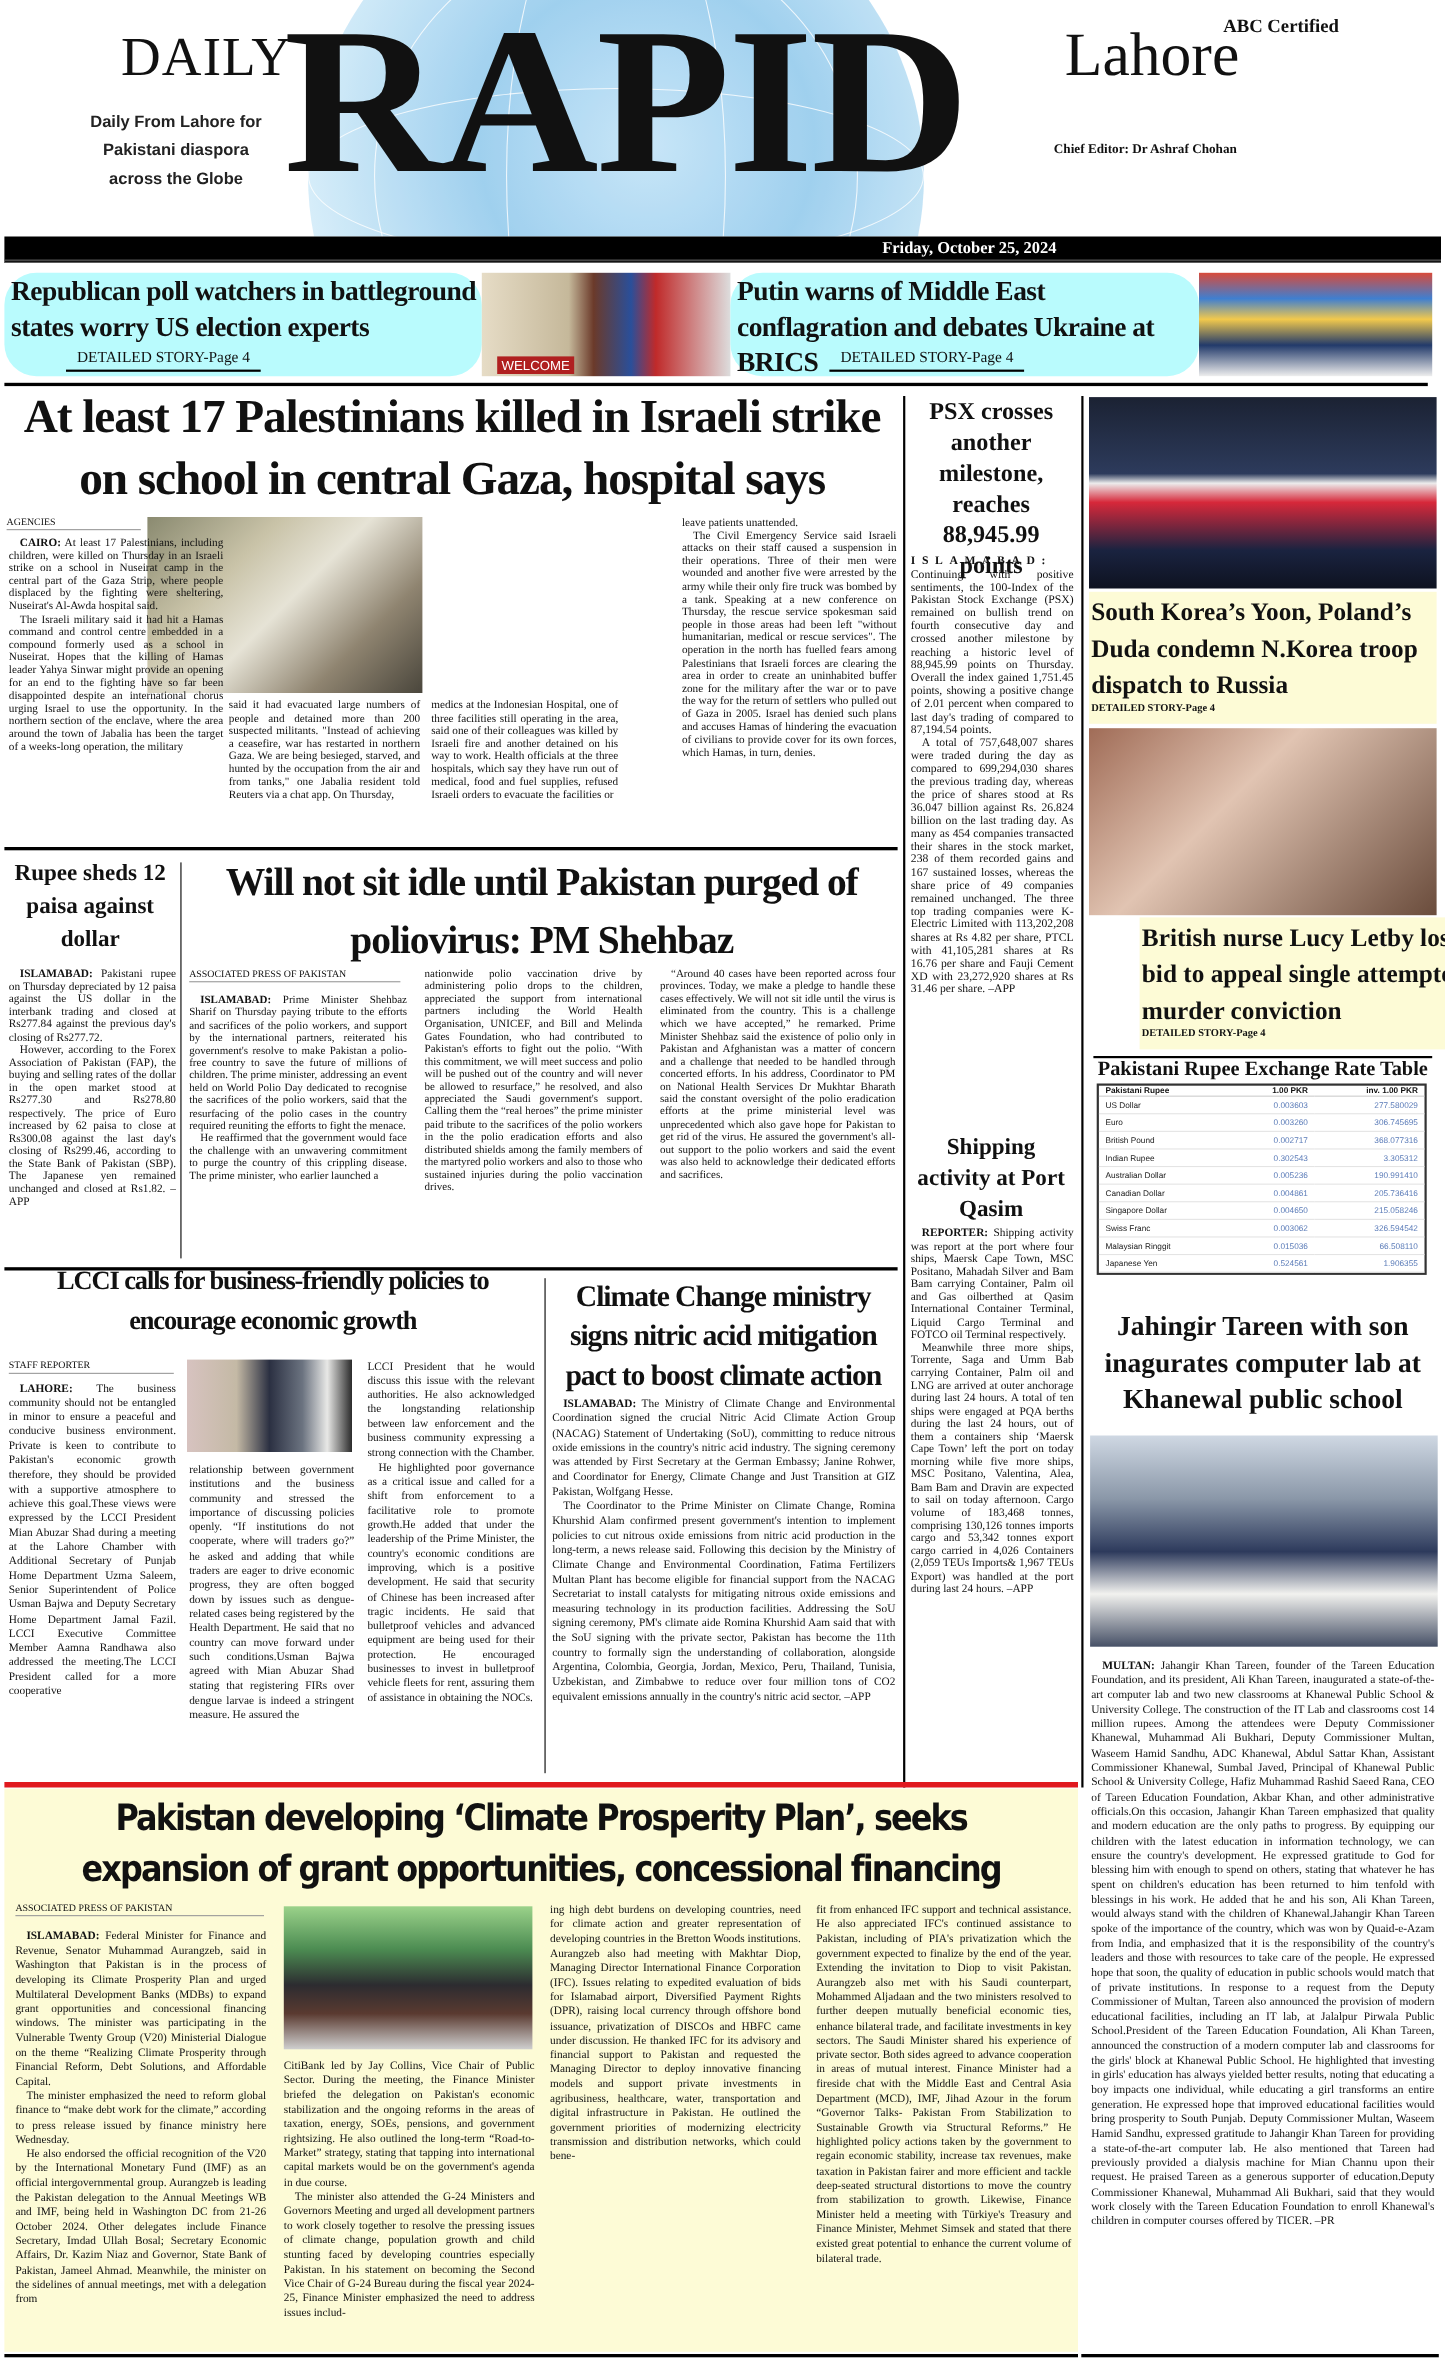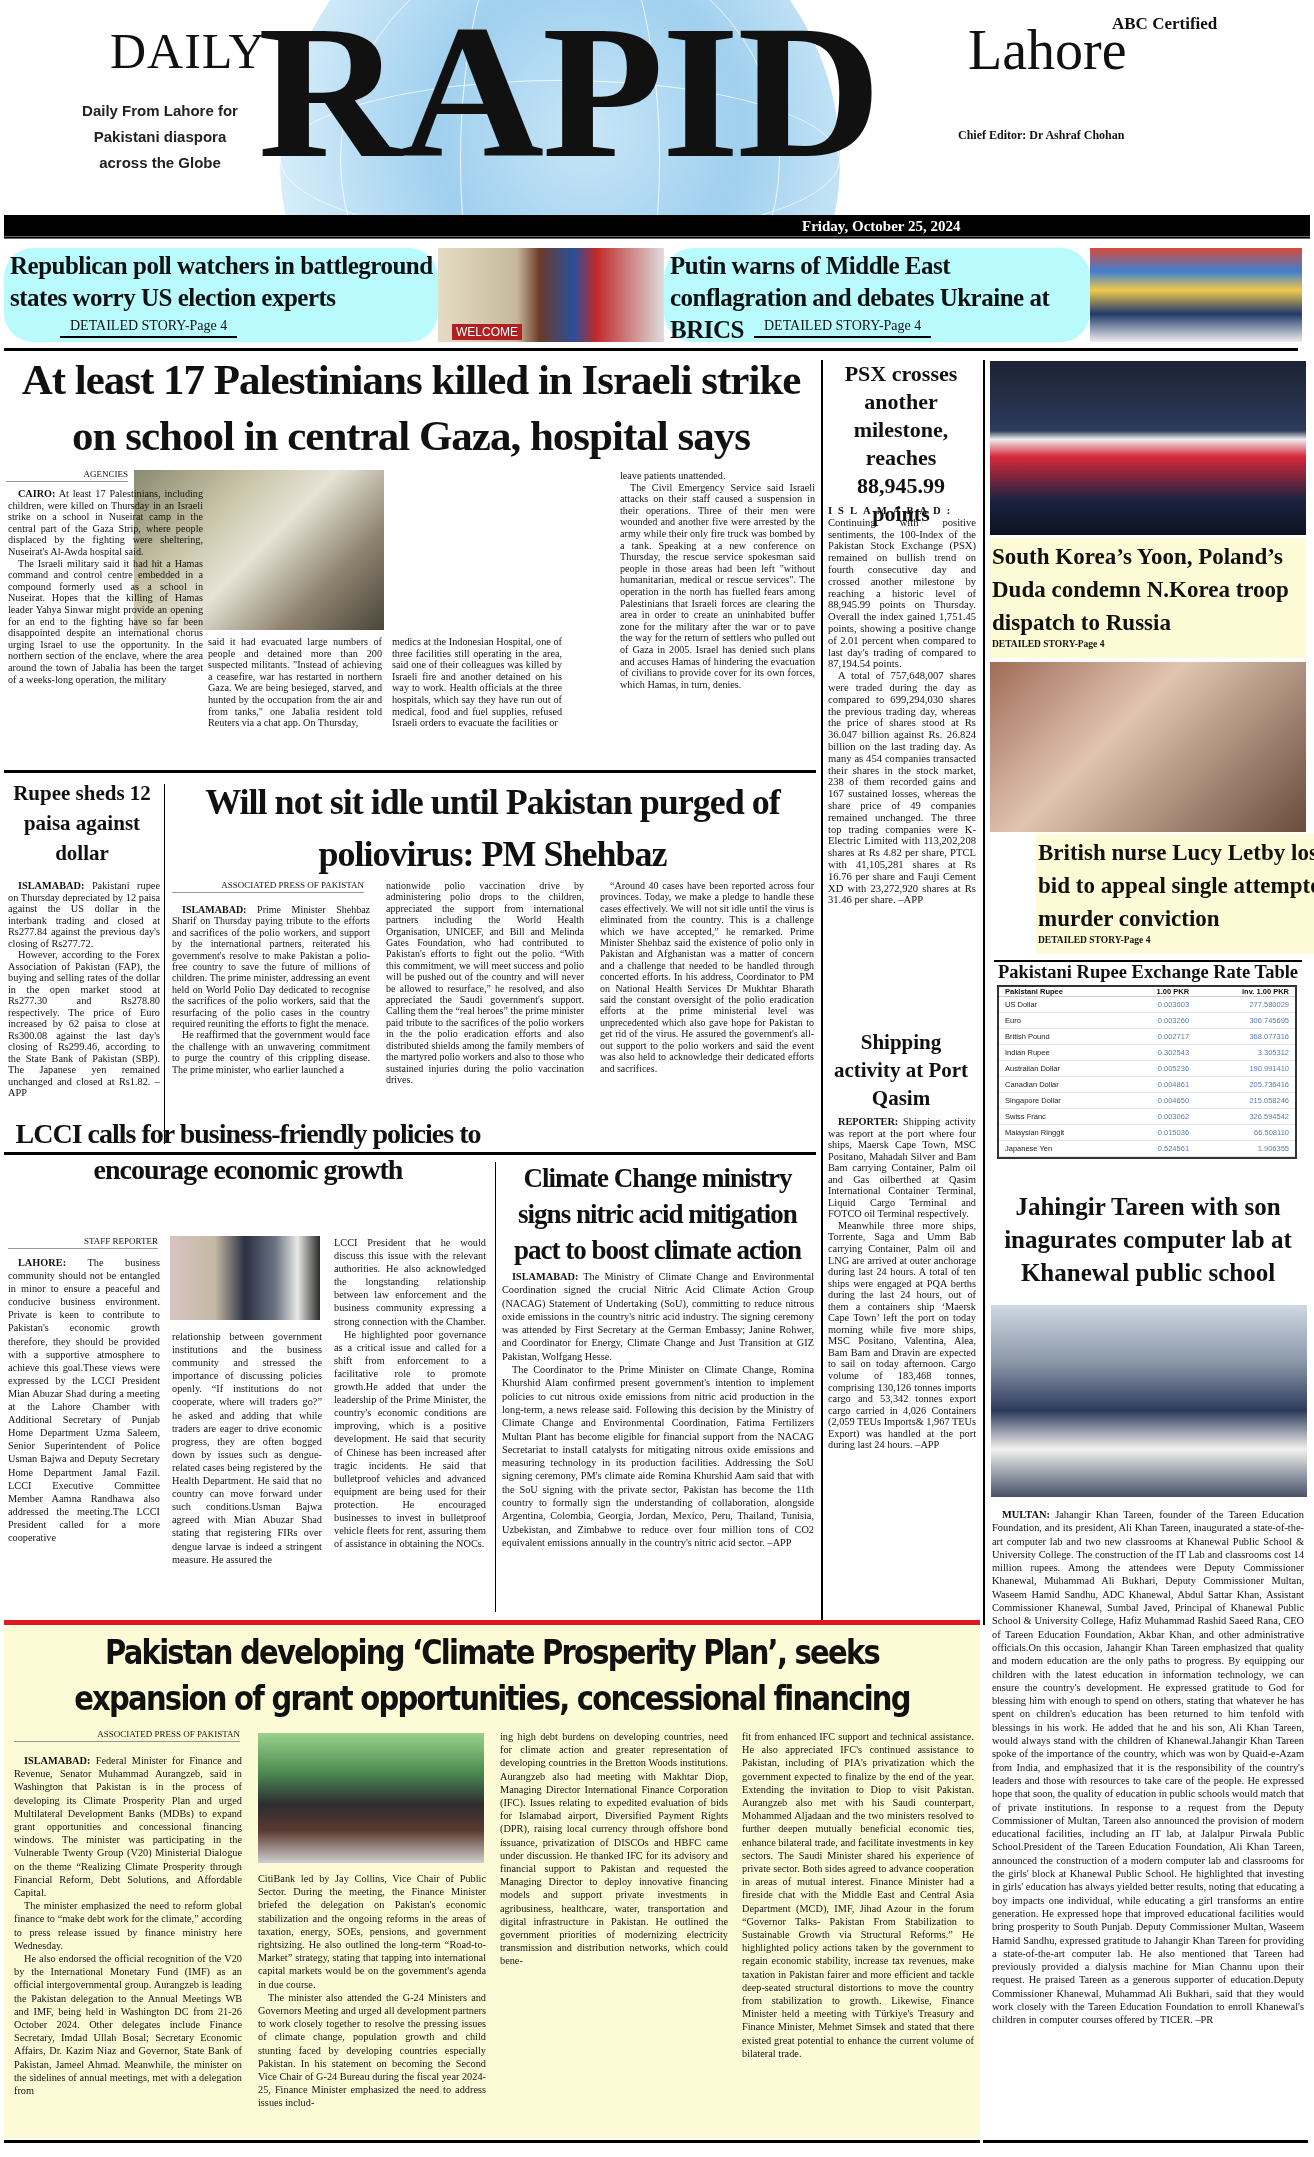--- a/index.html
+++ b/index.html
@@ -19,21 +19,21 @@
   #datebar { left: 4px; top: 215px; width: 1306px; height: 24px; background: #000; border-bottom: 3px double #666; }
   #datebar span { position: absolute; left: 798px; top: 3px; color: #fff; font-weight: bold; font-size: 15px; }
   
   .teaser { background: #b9fbfd; top: 248px; height: 94px; border-radius: 29px; }
   .teaser h2 { font-size: 25px; line-height: 32px; font-weight: bold; padding: 2px 0 0 6px; letter-spacing: -.5px; }
   .teaser .more { position: absolute; bottom: 4px; font-size: 14px; border-bottom: 2px solid #000; padding: 0 10px 2px; }
   .photo { overflow: hidden; }
   .rule { background: #000; }
   
   .headline { font-weight: bold; text-align: center; letter-spacing: -1px; }
-  .byline { font-size: 9px; text-align: right; border-bottom: 1px solid #999; padding-bottom: 2px; }
+  .byline { font-size: 9px; text-align: left; border-bottom: 1px solid #999; padding-bottom: 2px; }
   .col { font-size: 10.2px; line-height: 11.6px; text-align: justify; }
   .col p { text-indent: 10px; }
   .dl { font-weight: bold; }
   .vline { background: #000; width: 2px; }
   .side-head { font-weight: bold; text-align: center; }
   
   #fx { left: 997px; top: 985px; width: 300px; border: 2px solid #333; font-family: "Liberation Sans", sans-serif; font-size: 7.5px; }
   #fx table { width: 100%; border-collapse: collapse; }
   #fx th { text-align: right; padding: 0 6px; font-weight: bold; border-bottom: 1px solid #ccc; margin-top: 44px; }
   #fx th:first-child { text-align: left; }
@@ -201,21 +201,21 @@
 <div class="abs headline" style="left:170px;top:776px;width:645px;font-size:36px;line-height:52px;">Will not sit idle until Pakistan purged of poliovirus: PM Shehbaz</div>
 <div class="abs byline" style="left:172px;top:880px;width:192px;">ASSOCIATED PRESS OF PAKISTAN</div>
 <div class="abs col" style="left:172px;top:904px;width:198px;font-size:10px;line-height:11.4px;">
   <p><span class="dl">ISLAMABAD:</span> <span>Prime Minister Shehbaz Sharif on Thursday paying tribute to the efforts and sacrifices of the polio workers, and support by the international partners, reiterated his government's resolve to make Pakistan a polio-free country to save the future of millions of children. The prime minister, addressing an event held on World Polio Day dedicated to recognise the sacrifices of the polio workers, said that the resurfacing of the polio cases in the country required reuniting the efforts to fight the menace.</span></p>
   <p>He reaffirmed that the government would face the challenge with an unwavering commitment to purge the country of this crippling disease. The prime minister, who earlier launched a</p>
 </div>
 <div class="abs col" style="left:386px;top:880px;width:198px;font-size:10px;line-height:11.4px;">nationwide polio vaccination drive by administering polio drops to the children, appreciated the support from international partners including the World Health Organisation, UNICEF, and Bill and Melinda Gates Foundation, who had contributed to Pakistan's efforts to fight out the polio. “With this commitment, we will meet success and polio will be pushed out of the country and will never be allowed to resurface,” he resolved, and also appreciated the Saudi government's support. Calling them the “real heroes” the prime minister paid tribute to the sacrifices of the polio workers in the the polio eradication efforts and also distributed shields among the family members of the martyred polio workers and also to those who sustained injuries during the polio vaccination drives.</div>
 <div class="abs col" style="left:600px;top:880px;width:214px;font-size:10px;line-height:11.4px;text-indent:10px;">“Around 40 cases have been reported across four provinces. Today, we make a pledge to handle these cases effectively. We will not sit idle until the virus is eliminated from the country. This is a challenge which we have accepted,” he remarked. Prime Minister Shehbaz said the existence of polio only in Pakistan and Afghanistan was a matter of concern and a challenge that needed to be handled through concerted efforts. In his address, Coordinator to PM on National Health Services Dr Mukhtar Bharath said the constant oversight of the polio eradication efforts at the prime ministerial level was unprecedented which also gave hope for Pakistan to get rid of the virus. He assured the government's all-out support to the polio workers and said the event was also held to acknowledge their dedicated efforts and sacrifices.</div>
 <div class="abs rule" style="left:4px;top:1152px;width:812px;height:3px;"></div>
 
-<div class="abs headline" style="left:4px;top:1116px;width:488px;font-size:28px;line-height:36px;">LCCI calls for business-friendly policies to encourage economic growth</div>
+<div class="abs headline" style="left:4px;top:1147px;width:488px;font-size:24px;line-height:36px;">LCCI calls for business-friendly policies to encourage economic growth</div>
 <div class="abs byline" style="left:8px;top:1236px;width:150px;">STAFF REPORTER</div>
 <div class="abs photo img-lcci" style="left:170px;top:1236px;width:150px;height:84px;"></div>
 <div class="abs col" style="left:8px;top:1256px;width:152px;font-size:10.3px;line-height:13.1px;">
   <p><span class="dl">LAHORE:</span> <span>The business community should not be entangled in minor to ensure a peaceful and conducive business environment. Private is keen to contribute to Pakistan's economic growth therefore, they should be provided with a supportive atmosphere to achieve this goal.These views were expressed by the LCCI President Mian Abuzar Shad during a meeting at the Lahore Chamber with Additional Secretary of Punjab Home Department Uzma Saleem, Senior Superintendent of Police Usman Bajwa and Deputy Secretary Home Department Jamal Fazil. LCCI Executive Committee Member Aamna Randhawa also addressed the meeting.The LCCI President called for a more cooperative</span></p>
 </div>
 <div class="abs col" style="left:172px;top:1330px;width:150px;font-size:10.3px;line-height:13.1px;">relationship between government institutions and the business community and stressed the importance of discussing policies openly. “If institutions do not cooperate, where will traders go?” he asked and adding that while traders are eager to drive economic progress, they are often bogged down by issues such as dengue-related cases being registered by the Health Department. He said that no country can move forward under such conditions.Usman Bajwa agreed with Mian Abuzar Shad stating that registering FIRs over dengue larvae is indeed a stringent measure. He assured the</div>
 <div class="abs col" style="left:334px;top:1236px;width:152px;font-size:10.3px;line-height:13.1px;">
   <p style="text-indent:0">LCCI President that he would discuss this issue with the relevant authorities. He also acknowledged the longstanding relationship between law enforcement and the business community expressing a strong connection with the Chamber.</p>
   <p>He highlighted poor governance as a critical issue and called for a shift from enforcement to a facilitative role to promote growth.He added that under the leadership of the Prime Minister, the country's economic conditions are improving, which is a positive development. He said that security of Chinese has been increased after tragic incidents. He said that bulletproof vehicles and advanced equipment are being used for their protection. He encouraged businesses to invest in bulletproof vehicle fleets for rent, assuring them of assistance in obtaining the NOCs.</p>
 </div>

